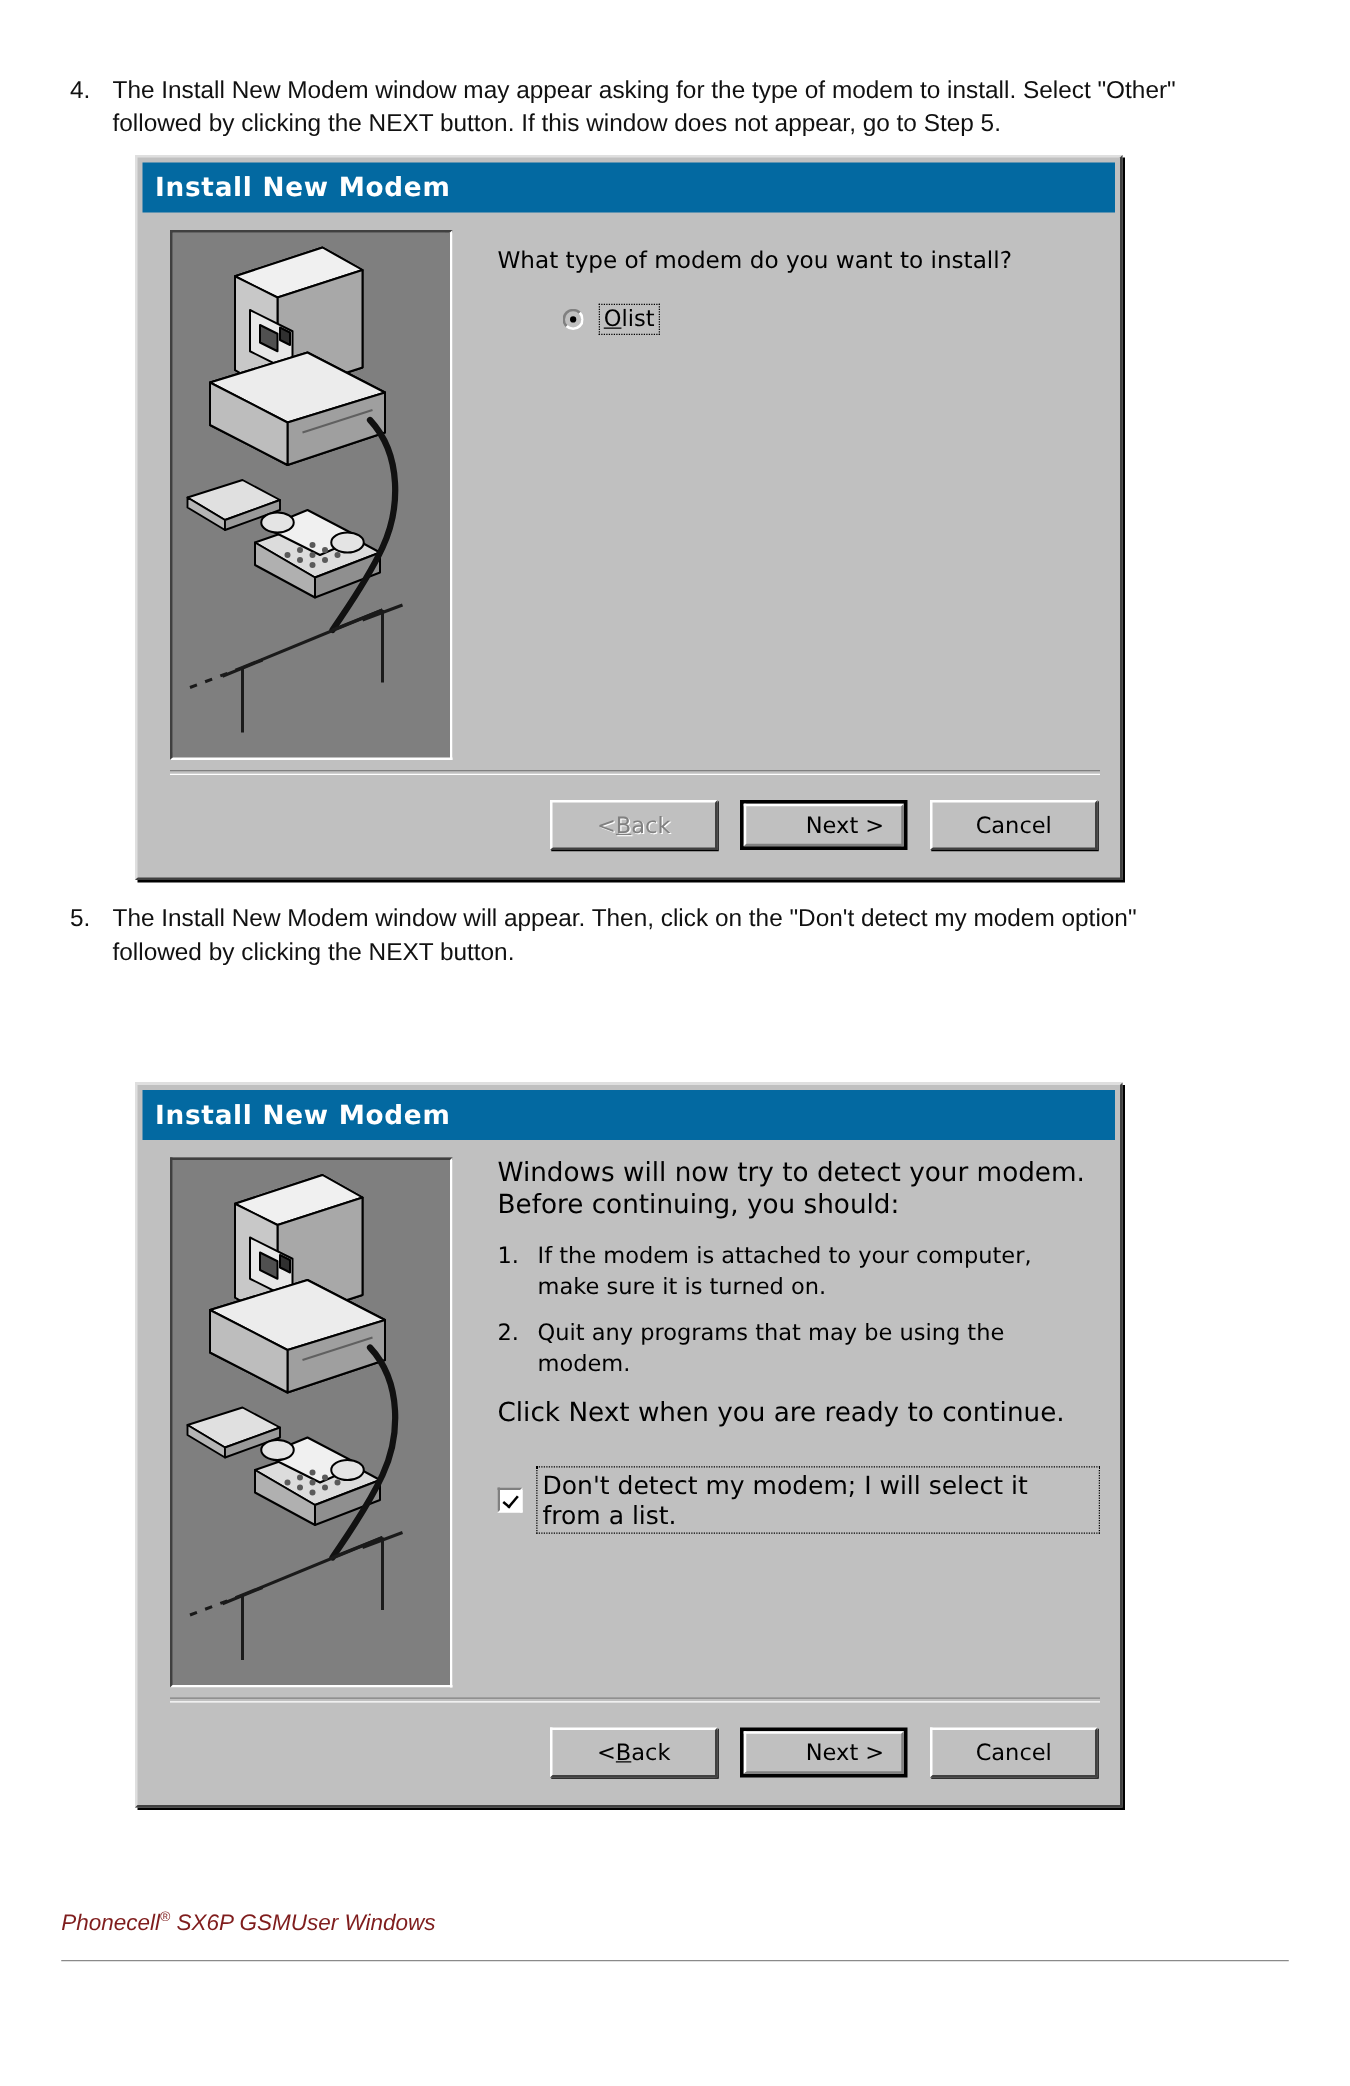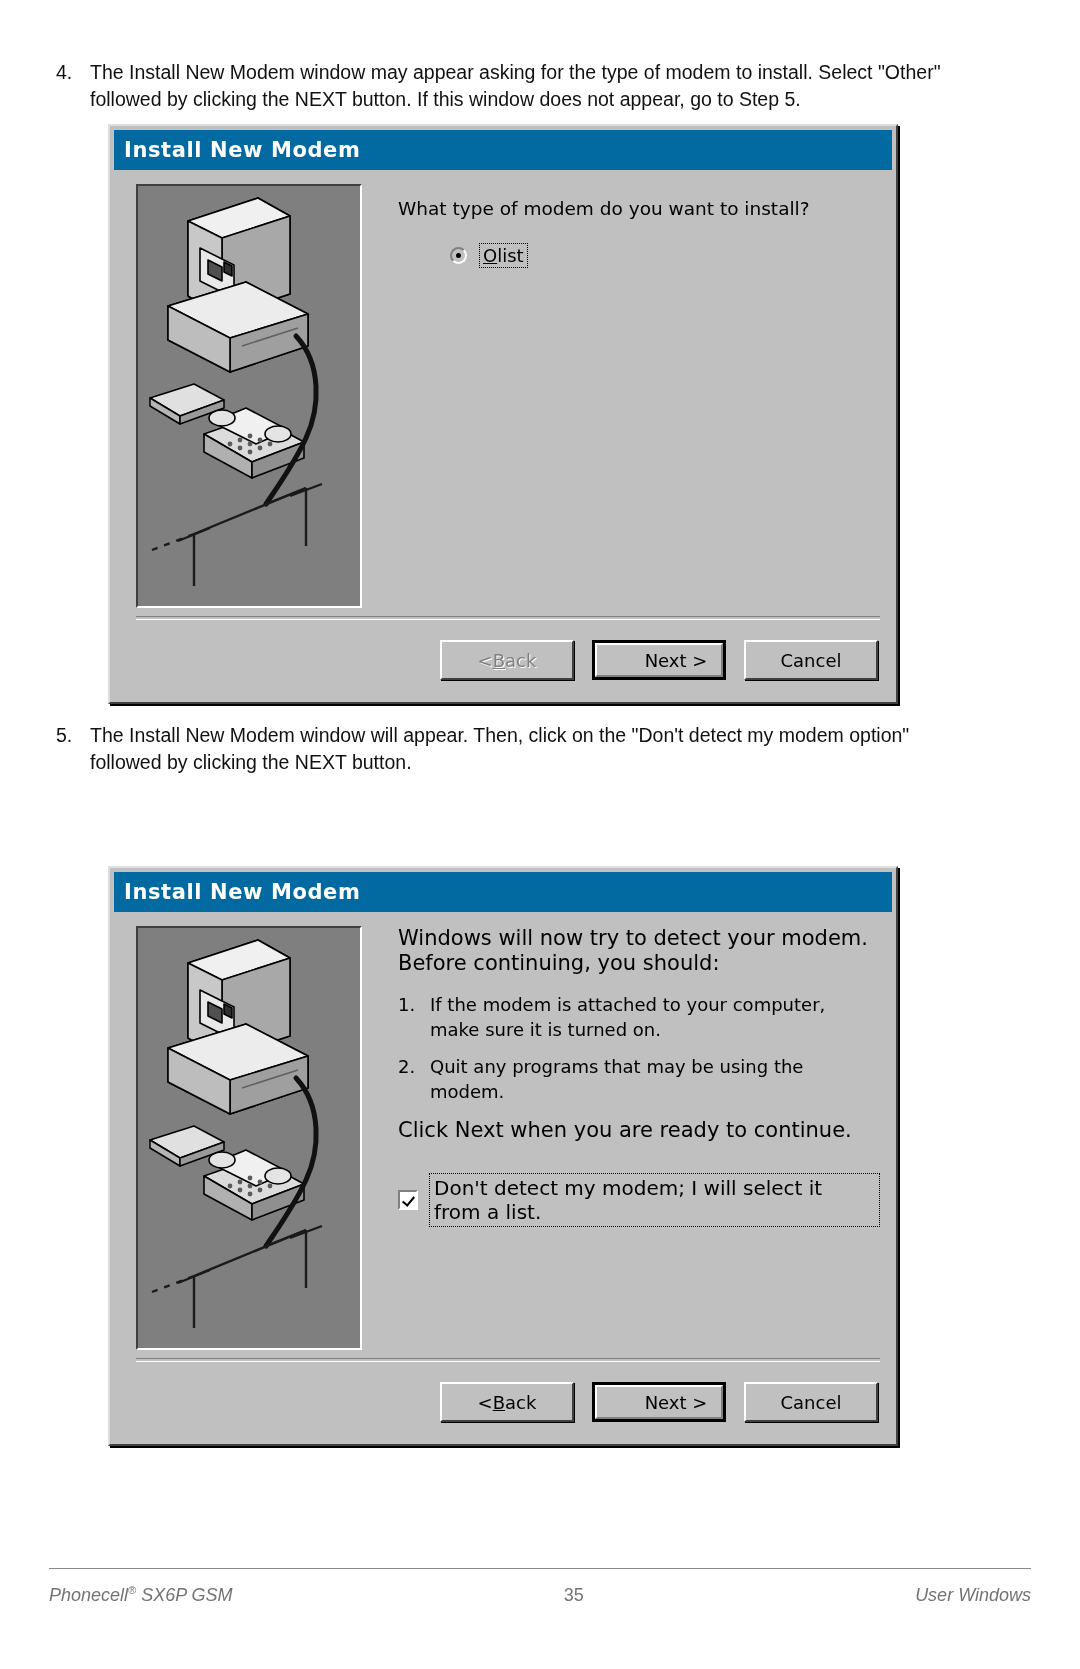--- a/index.html
+++ b/index.html
@@ -252,26 +252,26 @@
   #footer-rule {
     position: absolute;
     left: 49px; right: 49px;
     top: 1568px;
     height: 1px;
     background: #8a8a8a;
   }
   #footer {
     position: absolute;
     left: 49px; right: 49px;
-    top: 1584px;
+    top: 1528px;
     display: flex;
     align-items: center;
     font-style: italic;
     font-size: 18px;
-    color: #737373;
+    color: #7f1d1d;
   }
   #footer .left { flex: 0 0 auto; }
   #footer .center { flex: 1; text-align: center; font-style: normal; }
   #footer .right { flex: 0 0 auto; }
   #footer .reg { font-size: 11px; vertical-align: super; }
 </style>
 </head>
 <body>
 
 <div class="step" id="step4">
@@ -483,15 +483,14 @@
       <div class="btn">
           <span>Cancel</span>
         </div>
     </div>
   </div>
 </div>
 
 <div id="footer-rule"></div>
 <div id="footer">
   <div class="left"><span>Phonecell</span><span class="reg">®</span><span> SX6P GSM</span></div>
-  <div class="center">35</div>
   <div class="right">User Windows</div>
 </div>
 
 </body></html>

